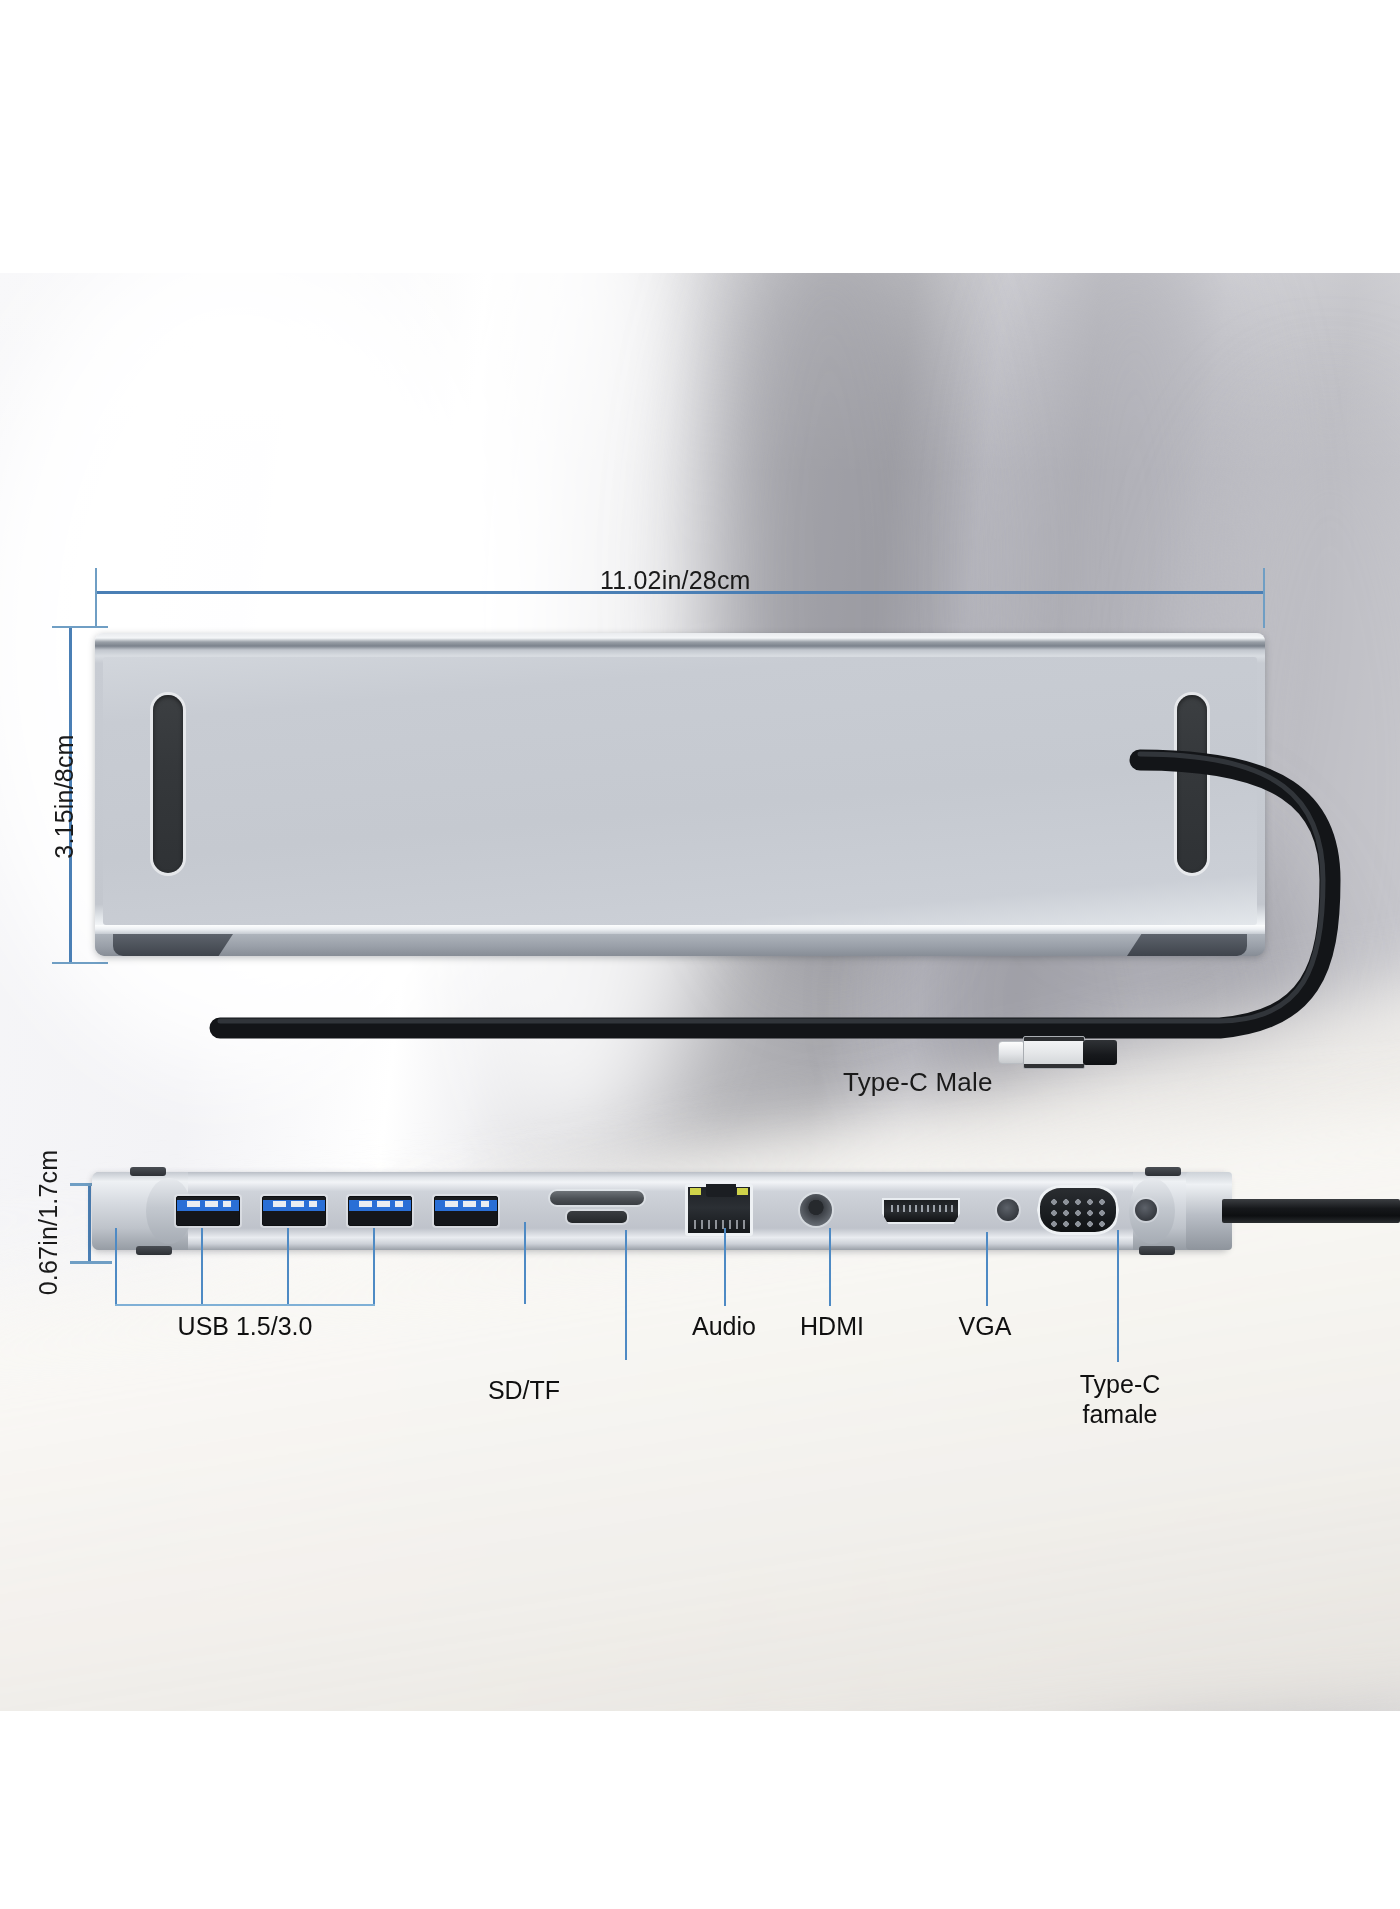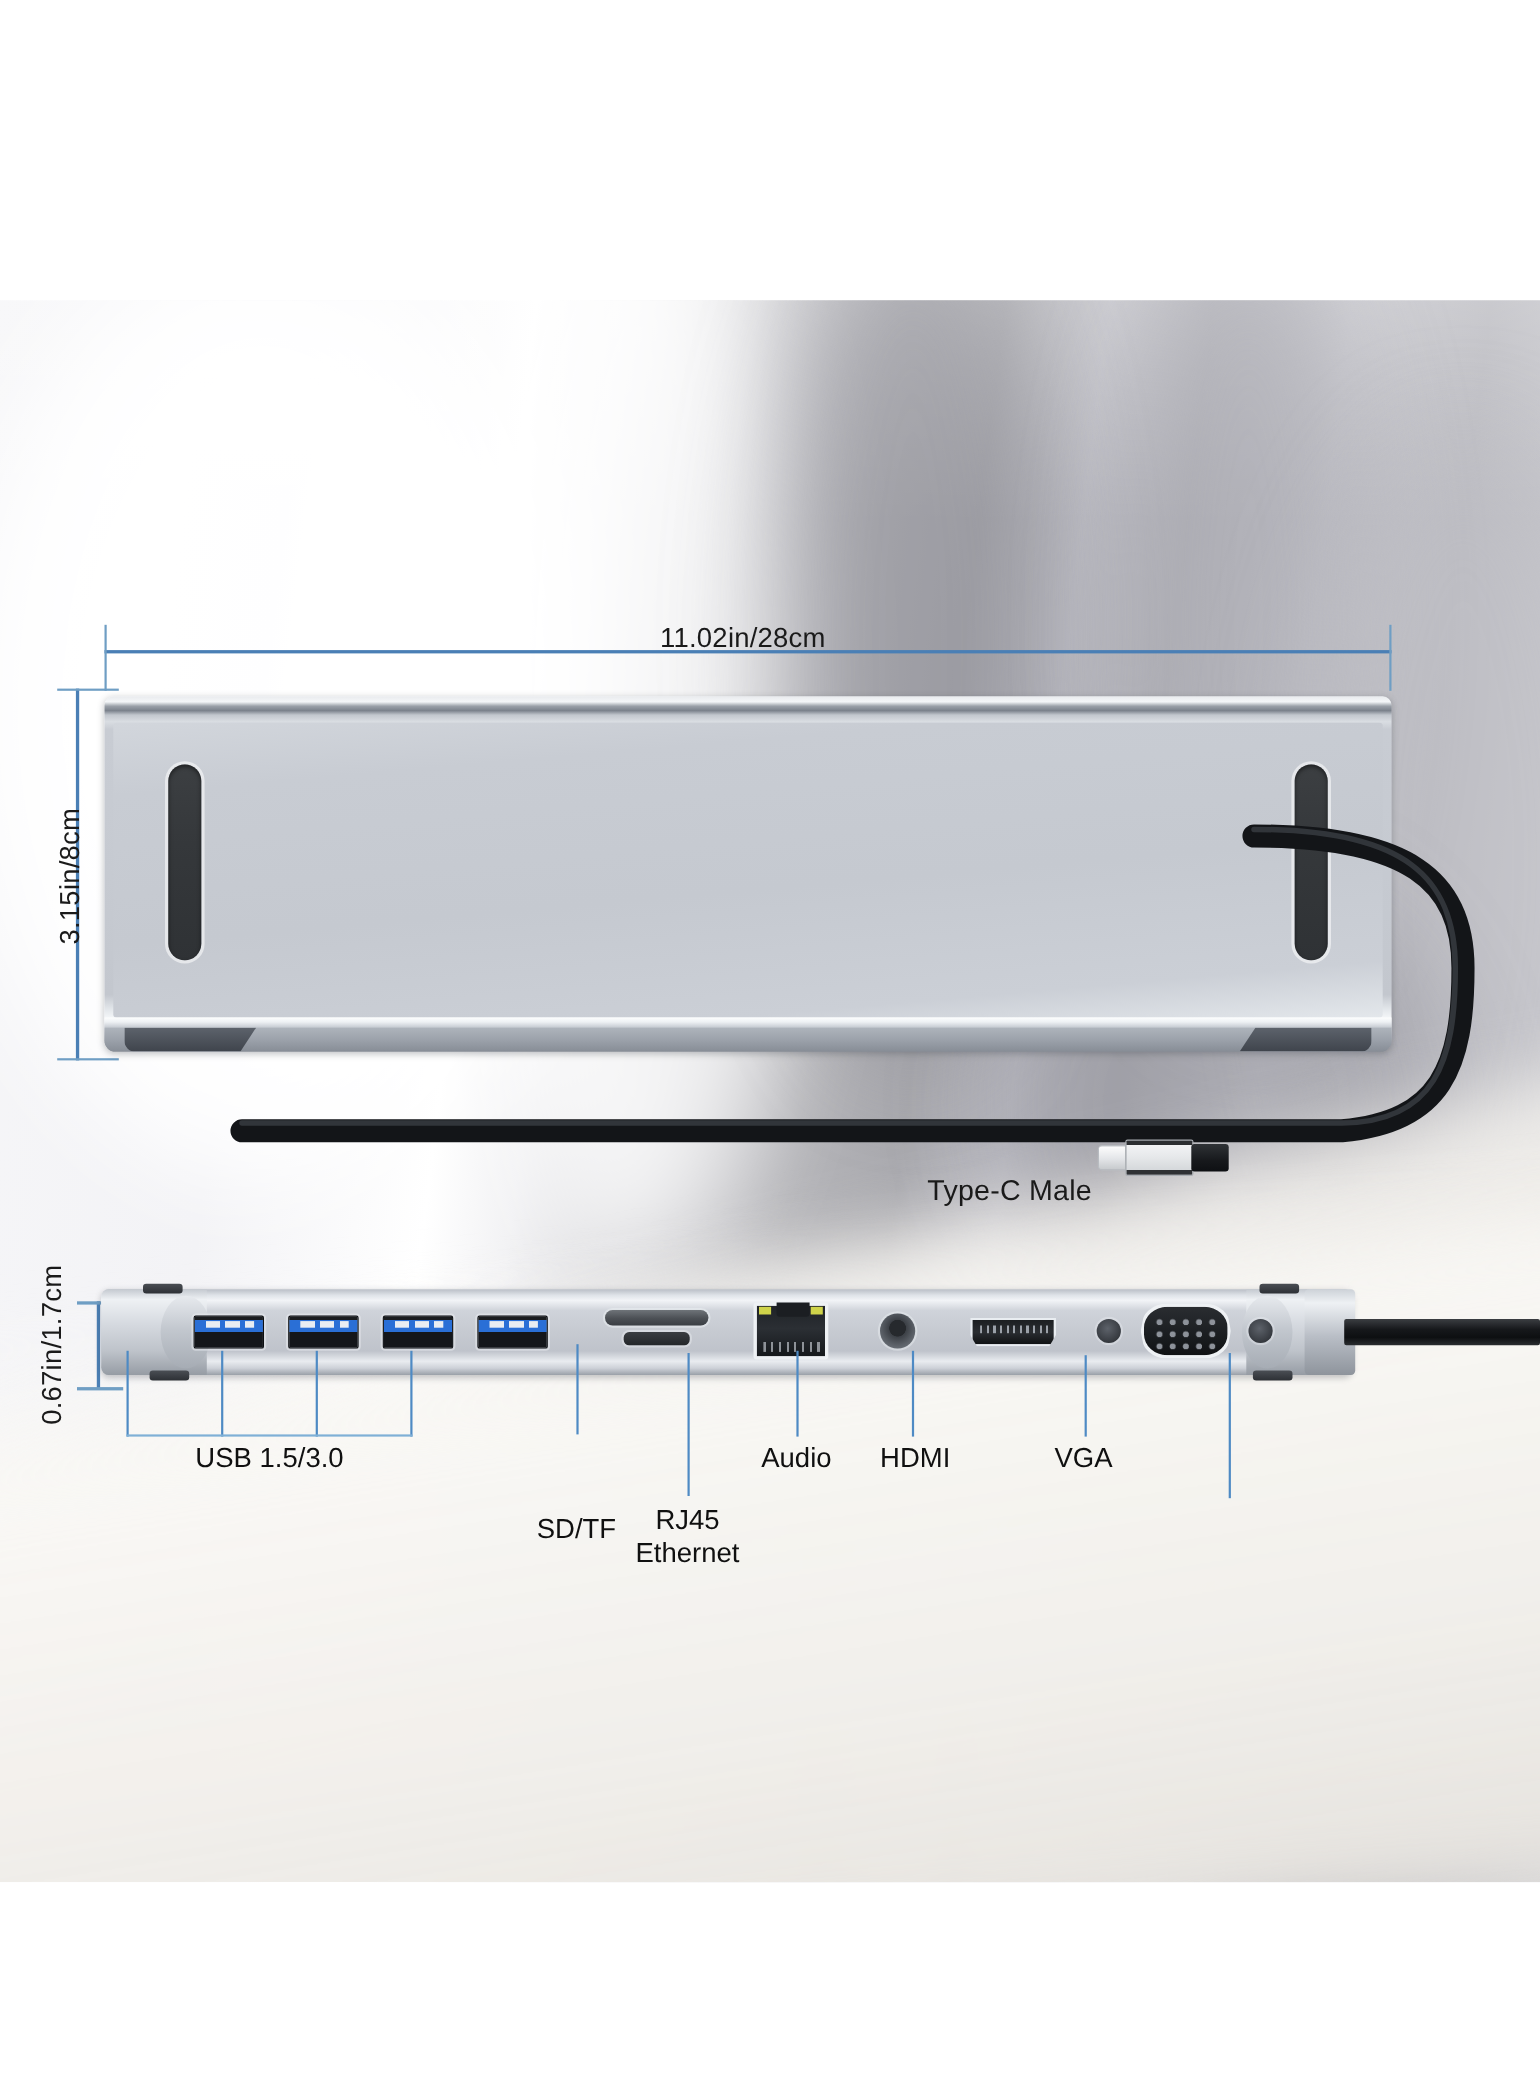--- a/index.html
+++ b/index.html
@@ -350,23 +350,23 @@
   <div class="leader" style="left:524px;  top:1222px; height:82px;"></div>
   <div class="leader" style="left:625px;  top:1230px; height:130px;"></div>
   <div class="leader" style="left:724px;  top:1228px; height:78px;"></div>
   <div class="leader" style="left:829px;  top:1228px; height:78px;"></div>
   <div class="leader" style="left:986px;  top:1232px; height:74px;"></div>
   <div class="leader" style="left:1117px; top:1230px; height:132px;"></div>
 
   <div class="port-label" style="left:150px; top:1312px; width:190px;">USB 1.5/3.0</div>
   <div class="port-label" style="left:454px; top:1376px; width:140px;">SD/TF</div>
 
-  <div style="position:absolute; left:525px; top:1368px; width:200px; text-align:center;">
-    <div class="port-label" style="position:static;">RJ45</div>
-    <div class="port-label" style="position:static;">Ethernet</div>
-  </div>
 
   <div class="port-label" style="left:654px; top:1312px; width:140px;">Audio</div>
   <div class="port-label" style="left:767px; top:1312px; width:130px;">HDMI</div>
   <div class="port-label" style="left:930px; top:1312px; width:110px;">VGA</div>
 
+  <div style="position:absolute; left:1020px; top:1370px; width:200px; text-align:center;">
+    <div class="port-label" style="position:static;">Type-C</div>
+    <div class="port-label" style="position:static;">famale</div>
+  </div>
 
 </div>
 
 </body></html>

